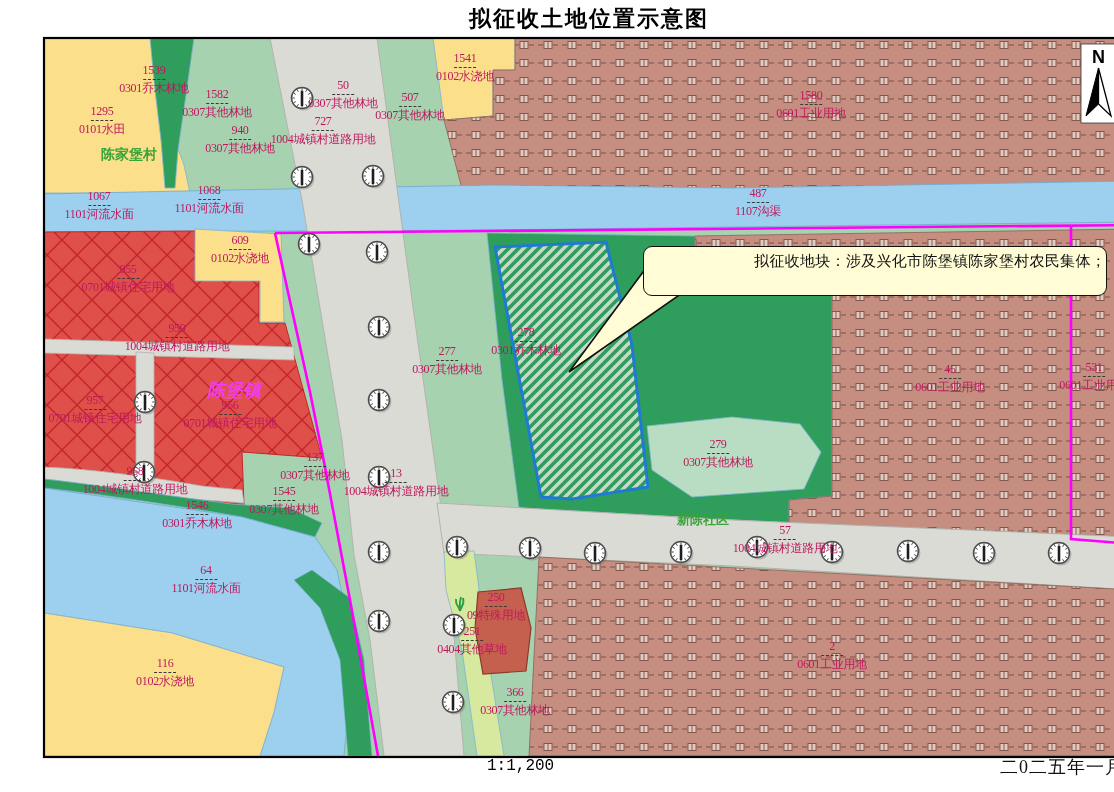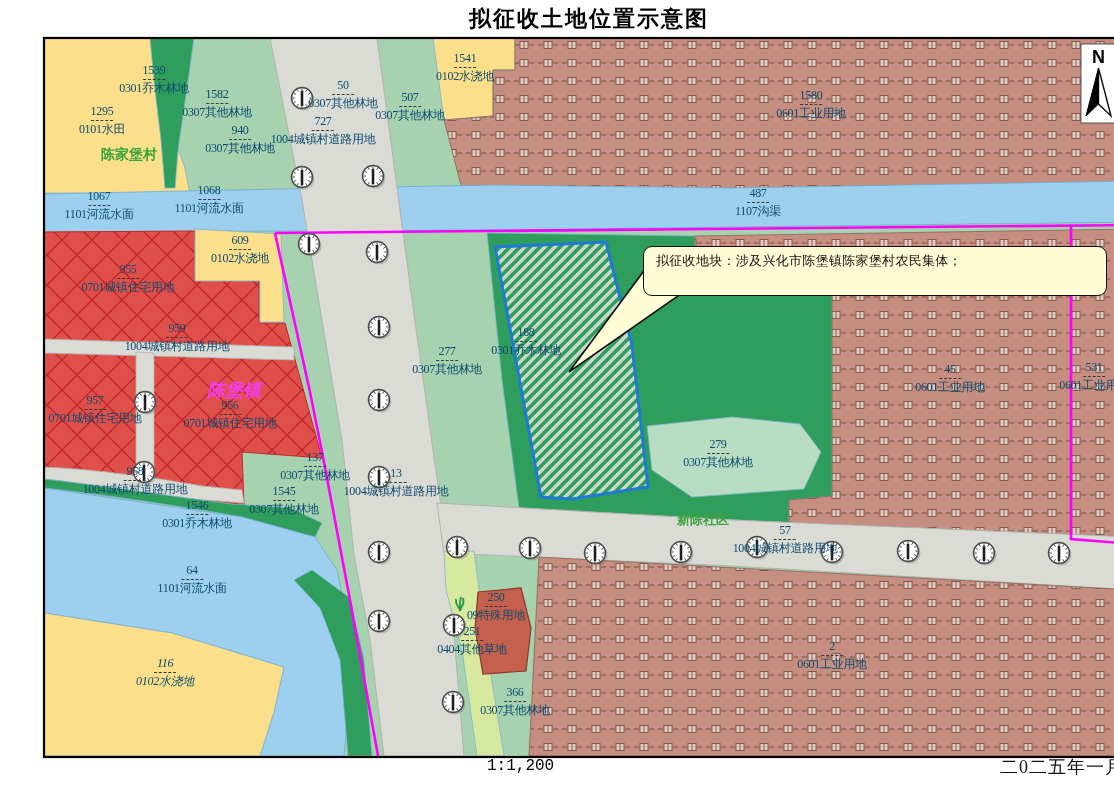--- a/index.html
+++ b/index.html
@@ -2,27 +2,27 @@
 <html><head>
 <meta charset="utf-8">
 <style>
   html,body{margin:0;padding:0;background:#fff;}
   .stage{position:relative;width:1114px;height:792px;background:#fff;overflow:hidden;
          font-family:"Liberation Serif","DejaVu Serif",serif;margin-left:32px;}
   .map-title{position:absolute;left:0;top:4px;width:100%;text-align:center;
              font-size:22px;font-weight:bold;letter-spacing:2px;color:#000;}
   .map-svg{position:absolute;left:0;top:0;}
   .label-layer{position:absolute;left:0;top:0;width:1114px;height:792px;pointer-events:none;}
-  .plabel{position:absolute;transform:translateX(-50%);text-align:center;color:#0c4a6e;
+  .plabel{position:absolute;transform:translateX(-50%);text-align:center;color:#be185d;
           font-size:12px;line-height:13px;letter-spacing:-0.3px;white-space:nowrap;}
   .pdash{width:22px;border-top:1.2px dashed #3a3a3a;margin:2px auto 2px auto;height:0;}
   .place{position:absolute;transform:translateX(-50%);font-weight:bold;white-space:nowrap;}
   .callout{position:absolute;left:611px;top:246px;width:464px;height:50px;background:#fffcd6;
-           border:1.7px solid #111;border-radius:9px;font-size:13px;line-height:22px;
-           padding:3px 0 0 12px;box-sizing:border-box;color:#111;letter-spacing:0.3px;}
+           border:1.7px solid #111;border-radius:9px;font-size:15px;line-height:22px;
+           padding:3px 0 0 12px;box-sizing:border-box;color:#111;letter-spacing:0.3px;text-align:right;}
   .scale-text{position:absolute;left:455px;top:757px;font-family:Liberation Mono, monospace;
               font-size:16px;color:#000000;}
   .date-text{position:absolute;right:22px;top:755px;font-size:18px;color:#111;letter-spacing:1px;}
 </style>
 </head>
 <body>
 
 <div class="stage">
 
   <div class="map-title">拟征收土地位置示意图</div>
@@ -261,37 +261,37 @@
       <div class="plabel" style="left: 283px; top: 451px;">
         <div class="pnum">137</div>
         <div class="pdash"></div>
         <div class="ptype">0307其他林地</div>
       </div>
       <div class="plabel" style="left: 252px; top: 485px;">
         <div class="pnum">1545</div>
         <div class="pdash"></div>
         <div class="ptype">0307其他林地</div>
       </div>
-      <div class="plabel" style="left: 160px; top: 564px;">
+      <div class="plabel" style="left: 174px; top: 564px;">
         <div class="pnum">64</div>
         <div class="pdash"></div>
         <div class="ptype">1101河流水面</div>
       </div>
-      <div class="plabel" style="left: 133px; top: 657px; font-style: italic;">
+      <div class="plabel" style="left: 133px; top: 657px;">
         <div class="pnum">116</div>
         <div class="pdash"></div>
         <div class="ptype">0102水浇地</div>
       </div>
       <div class="plabel" style="left: 415px; top: 345px;">
         <div class="pnum">277</div>
         <div class="pdash"></div>
         <div class="ptype">0307其他林地</div>
       </div>
       <div class="plabel" style="left: 494px; top: 326px;">
-        <div class="pnum">188</div>
+        <div class="pnum">278</div>
         <div class="pdash"></div>
         <div class="ptype">0301乔木林地</div>
       </div>
       <div class="plabel" style="left: 364px; top: 467px;">
         <div class="pnum">13</div>
         <div class="pdash"></div>
         <div class="ptype">1004城镇村道路用地</div>
       </div>
       <div class="plabel" style="left: 686px; top: 438px;">
         <div class="pnum">279</div>

